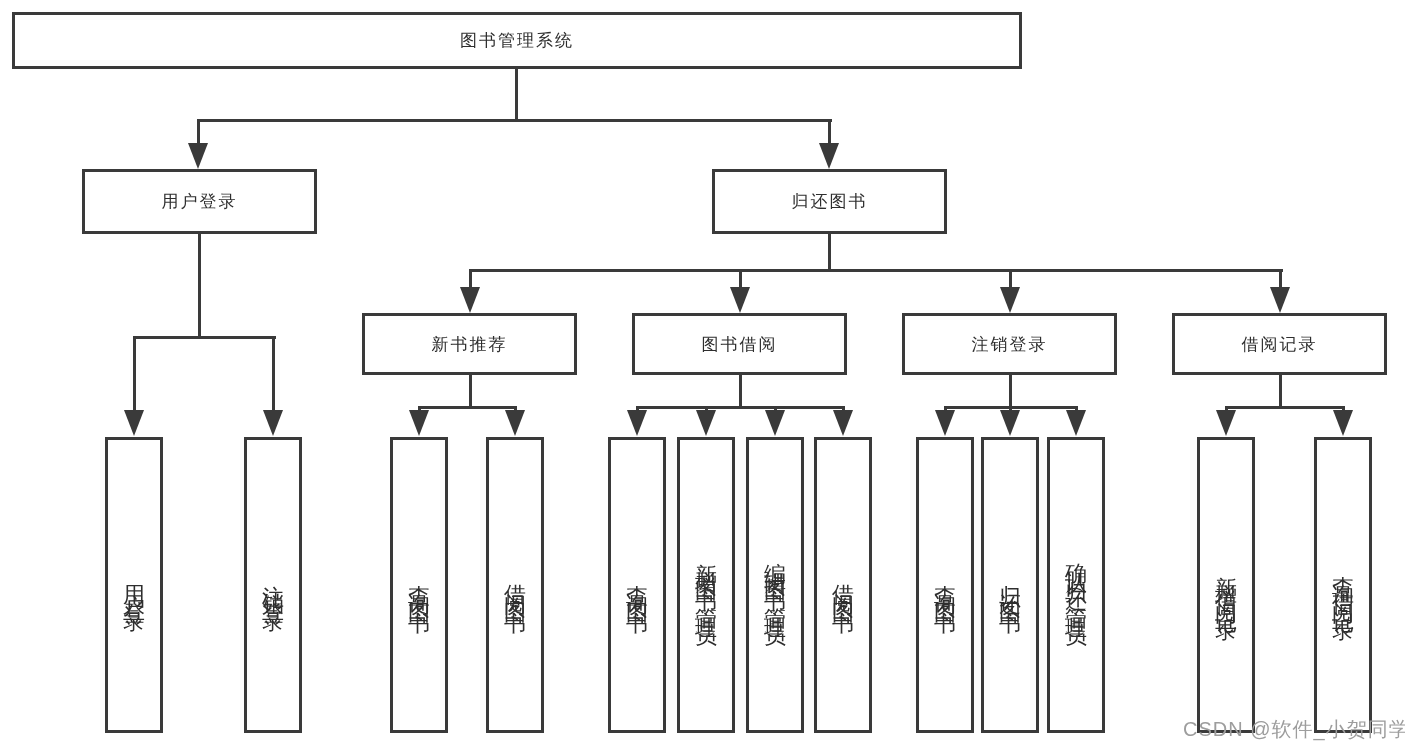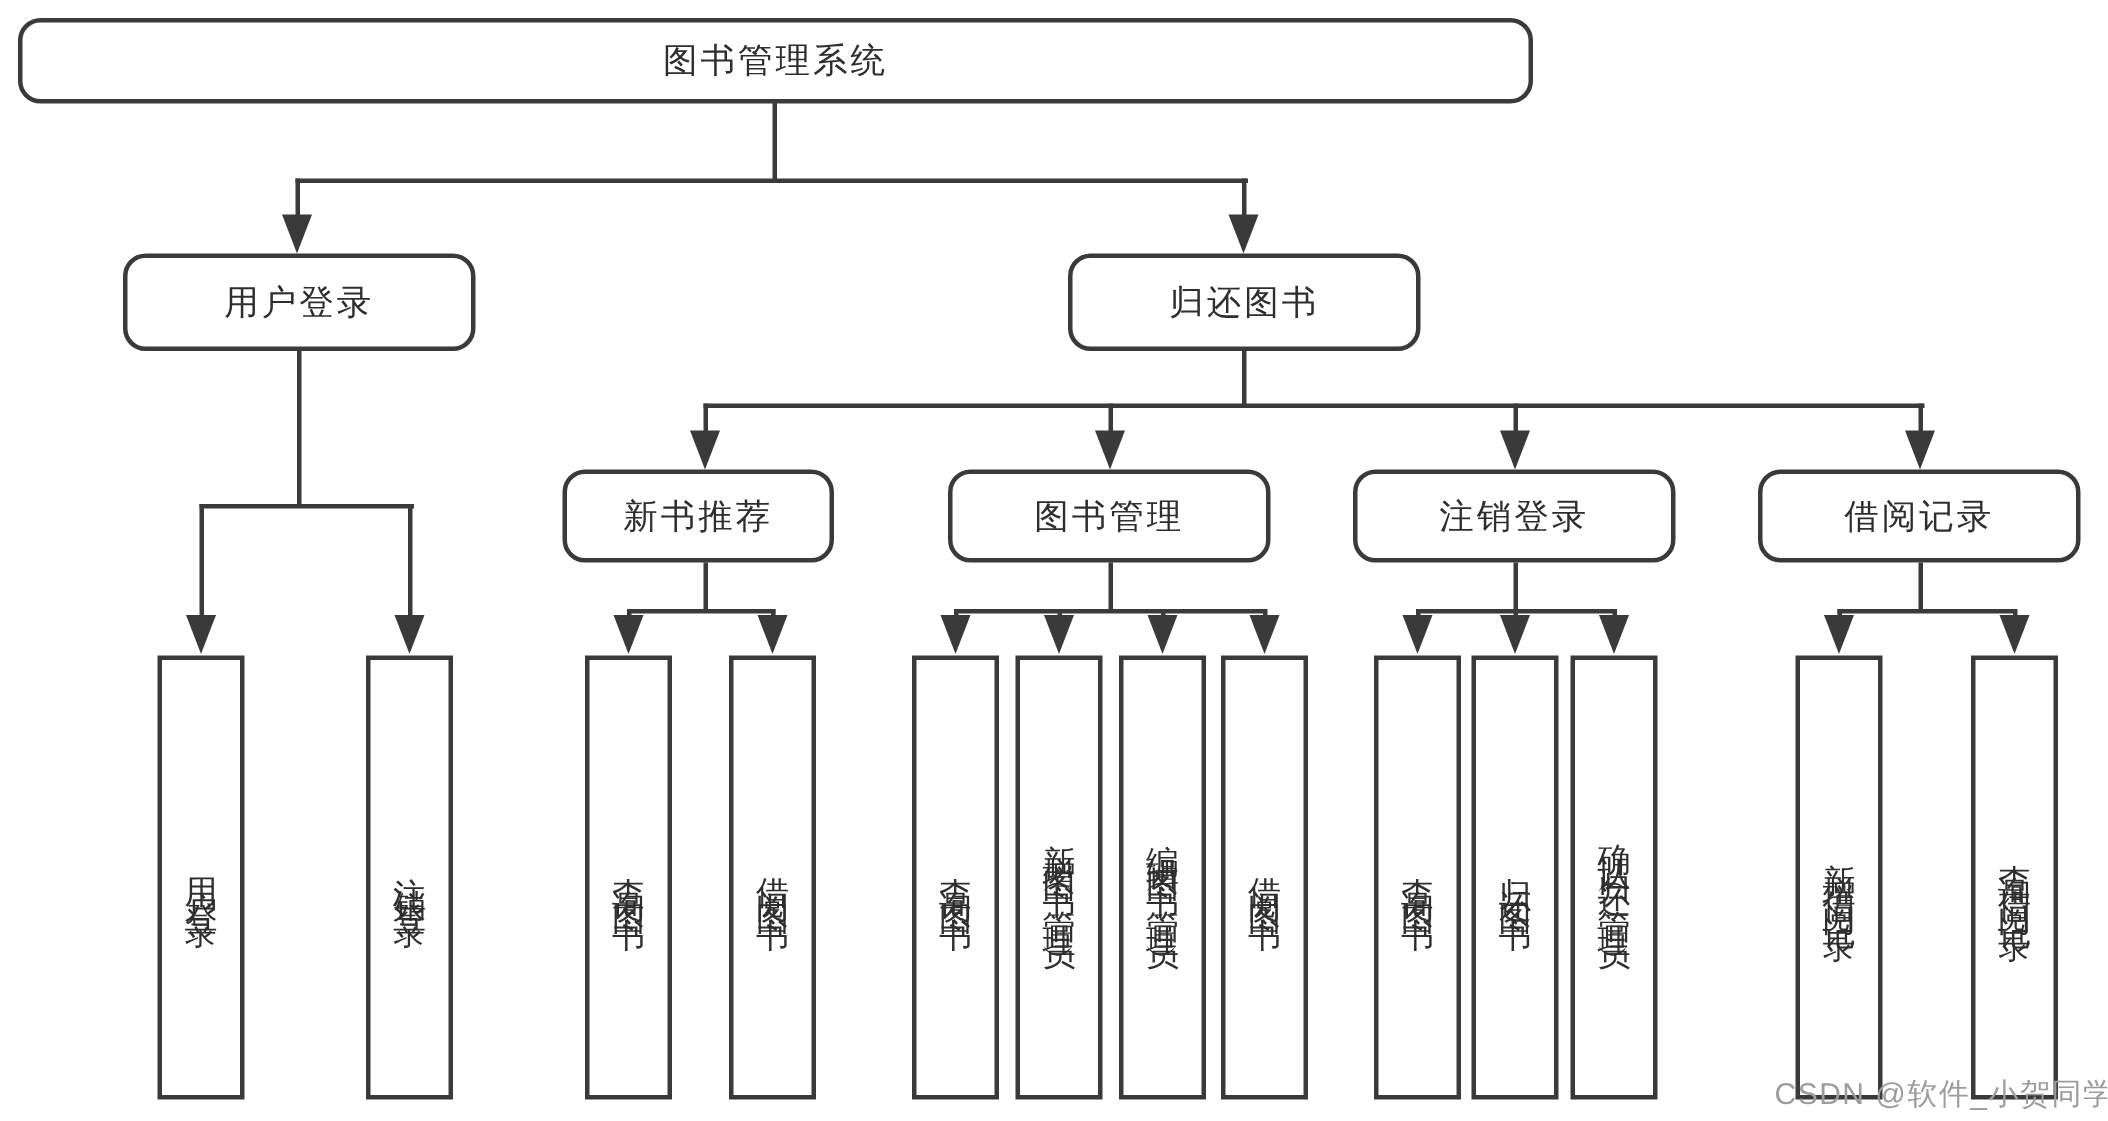--- a/index.html
+++ b/index.html
@@ -21,23 +21,22 @@
     box-sizing:border-box;
     border:3px solid var(--line);
     background:var(--bg);
     color:var(--text);
     display:flex;
     align-items:center;
     justify-content:center;
     text-align:center;
   }
   .node.h{
-    font-size:23px;
+    font-size:17px;
     letter-spacing:2px;
-    border-radius:15px;
   }
   .node.v{
     writing-mode:vertical-rl;
     text-orientation:mixed;
     font-size:22px;
     letter-spacing:9px;
     line-height:1;
   }
   .vline{position:absolute;width:3px;background:var(--line);}
   .hline{position:absolute;height:3px;background:var(--line);}
@@ -85,22 +84,22 @@
   <div class="hline" style="left:469px;top:269px;width:814px"></div>
   <div class="vline" style="left:469px;top:269px;height:20px"></div>
   <div class="arrow" style="left:460px;top:287px"></div>
   <div class="vline" style="left:739px;top:269px;height:20px"></div>
   <div class="arrow" style="left:730px;top:287px"></div>
   <div class="vline" style="left:1009px;top:269px;height:20px"></div>
   <div class="arrow" style="left:1000px;top:287px"></div>
   <div class="vline" style="left:1279px;top:269px;height:20px"></div>
   <div class="arrow" style="left:1270px;top:287px"></div>
 
-  <div class="node h" style="left:375px;top:313px;width:181px;height:62px">新书推荐</div>
-  <div class="node h" style="left:632px;top:313px;width:215px;height:62px">图书管理</div>
+  <div class="node h" style="left:362px;top:313px;width:215px;height:62px">新书推荐</div>
+  <div class="node h" style="left:632px;top:313px;width:215px;height:62px">图书借阅</div>
   <div class="node h" style="left:902px;top:313px;width:215px;height:62px">注销登录</div>
   <div class="node h" style="left:1172px;top:313px;width:215px;height:62px">借阅记录</div>
 
   <div class="vline" style="left:469px;top:375px;height:33px"></div>
   <div class="hline" style="left:418px;top:406px;width:99px"></div>
   <div class="vline" style="left:418px;top:406px;height:8px"></div>
   <div class="arrow" style="left:409px;top:410px"></div>
   <div class="vline" style="left:514px;top:406px;height:8px"></div>
   <div class="arrow" style="left:505px;top:410px"></div>
 

